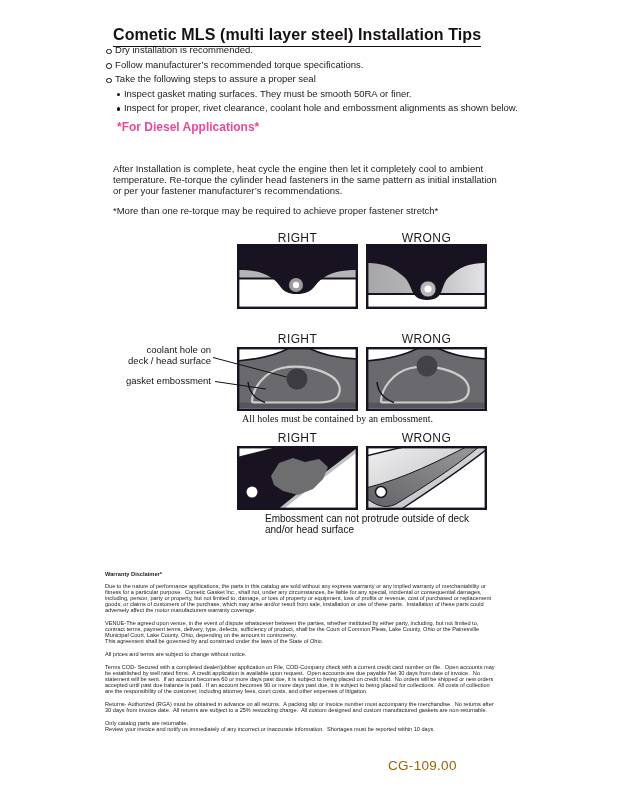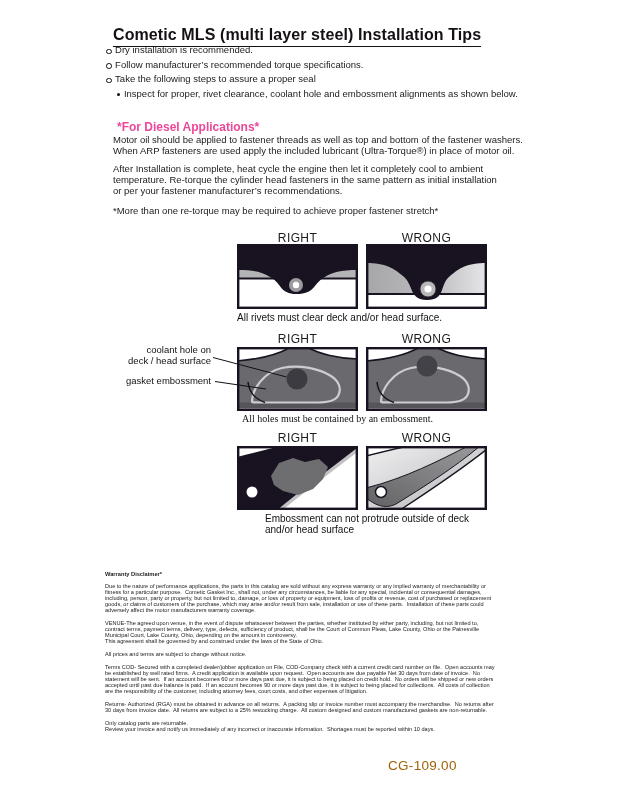--- a/index.html
+++ b/index.html
@@ -53,27 +53,29 @@
     <div class="b-row">
       <span class="marker o-marker"></span>
       <span>Follow manufacturer’s recommended torque specifications.</span>
     </div>
     <div class="b-row">
       <span class="marker o-marker"></span>
       <span>Take the following steps to assure a proper seal</span>
     </div>
     <div class="b-row sub">
       <span class="marker d-marker"></span>
+      <span>Inspect gasket mating surfaces.  They must be smooth 50RA or finer.</span>
+    </div>
+    <div class="b-row sub">
+      <span class="marker d-marker"></span>
       <span>Inspect for proper, rivet clearance, coolant hole and embossment alignments as shown below.</span>
     </div>
   </div>
 
   <h2 class="abs h2" style="left:113px; top:116px;">*For Diesel Applications*</h2>
-  <p class="abs para" style="left:113px; top:134px;">Motor oil should be applied to fastener threads as well as top and bottom of the fastener washers.
-When ARP fasteners are used apply the included lubricant (Ultra-Torque®) in place of motor oil.</p>
   <p class="abs para" style="left:113px; top:205px;">*More than one re-torque may be required to achieve proper fastener stretch*</p>
   <p class="abs para" style="left:113px; top:163px;">After Installation is complete, heat cycle the engine then let it completely cool to ambient
 temperature. Re-torque the cylinder head fasteners in the same pattern as initial installation
 or per your fastener manufacturer’s recommendations.</p>
 
   <div class="abs fig-h" style="left:237px; top:231px;">RIGHT</div>
   <div class="abs fig-h" style="left:366px; top:231px;">WRONG</div>
 
   <svg class="abs fig-svg" style="left:237px; top:244px;" width="121" height="65" viewBox="0 0 121 65">
     <rect x="0" y="0" width="121" height="65" fill="#ffffff"></rect>
@@ -96,21 +98,20 @@
     <rect x="0" y="0" width="121" height="65" fill="#ffffff"></rect>
     <rect x="0" y="19" width="121" height="31" fill="url(#g1w)"></rect>
     <rect x="0" y="50.8" width="121" height="14" fill="#ffffff"></rect>
     <line x1="0" y1="50" x2="121" y2="50" stroke="#191220" stroke-width="1.8"></line>
     <path d="M0,0 H121 V19 C100,19 94,24 84,32 C73,41 80,56 61,56 C43,56 48,41 37,32 C27,24 20,19 0,19 Z" fill="#191220"></path>
     <circle cx="62" cy="45" r="8" fill="#b8b8ba" stroke="#2b2b2b" stroke-width="0.9"></circle>
     <circle cx="62" cy="45" r="3.6" fill="#ffffff"></circle>
     <rect x="1.2" y="1.2" width="118.6" height="62.6" fill="none" stroke="#191220" stroke-width="2.4"></rect>
   </svg>
 
-  <div class="abs caption" style="left:237px; top:312px;">All rivets must clear deck and/or head surface.</div>
 
   <div class="abs fig-h" style="left:237px; top:332px;">RIGHT</div>
   <div class="abs fig-h" style="left:366px; top:332px;">WRONG</div>
 
   <div class="abs ann-label" style="left:101px; top:344px; width:110px;">coolant hole on
 deck / head surface</div>
   <div class="abs ann-label" style="left:101px; top:375px; width:110px;">gasket embossment</div>
 
   <svg class="abs fig-svg" style="left:237px; top:347px;" width="121" height="64" viewBox="0 0 121 64">
     <rect x="0" y="0" width="121" height="64" fill="#ffffff"></rect>

